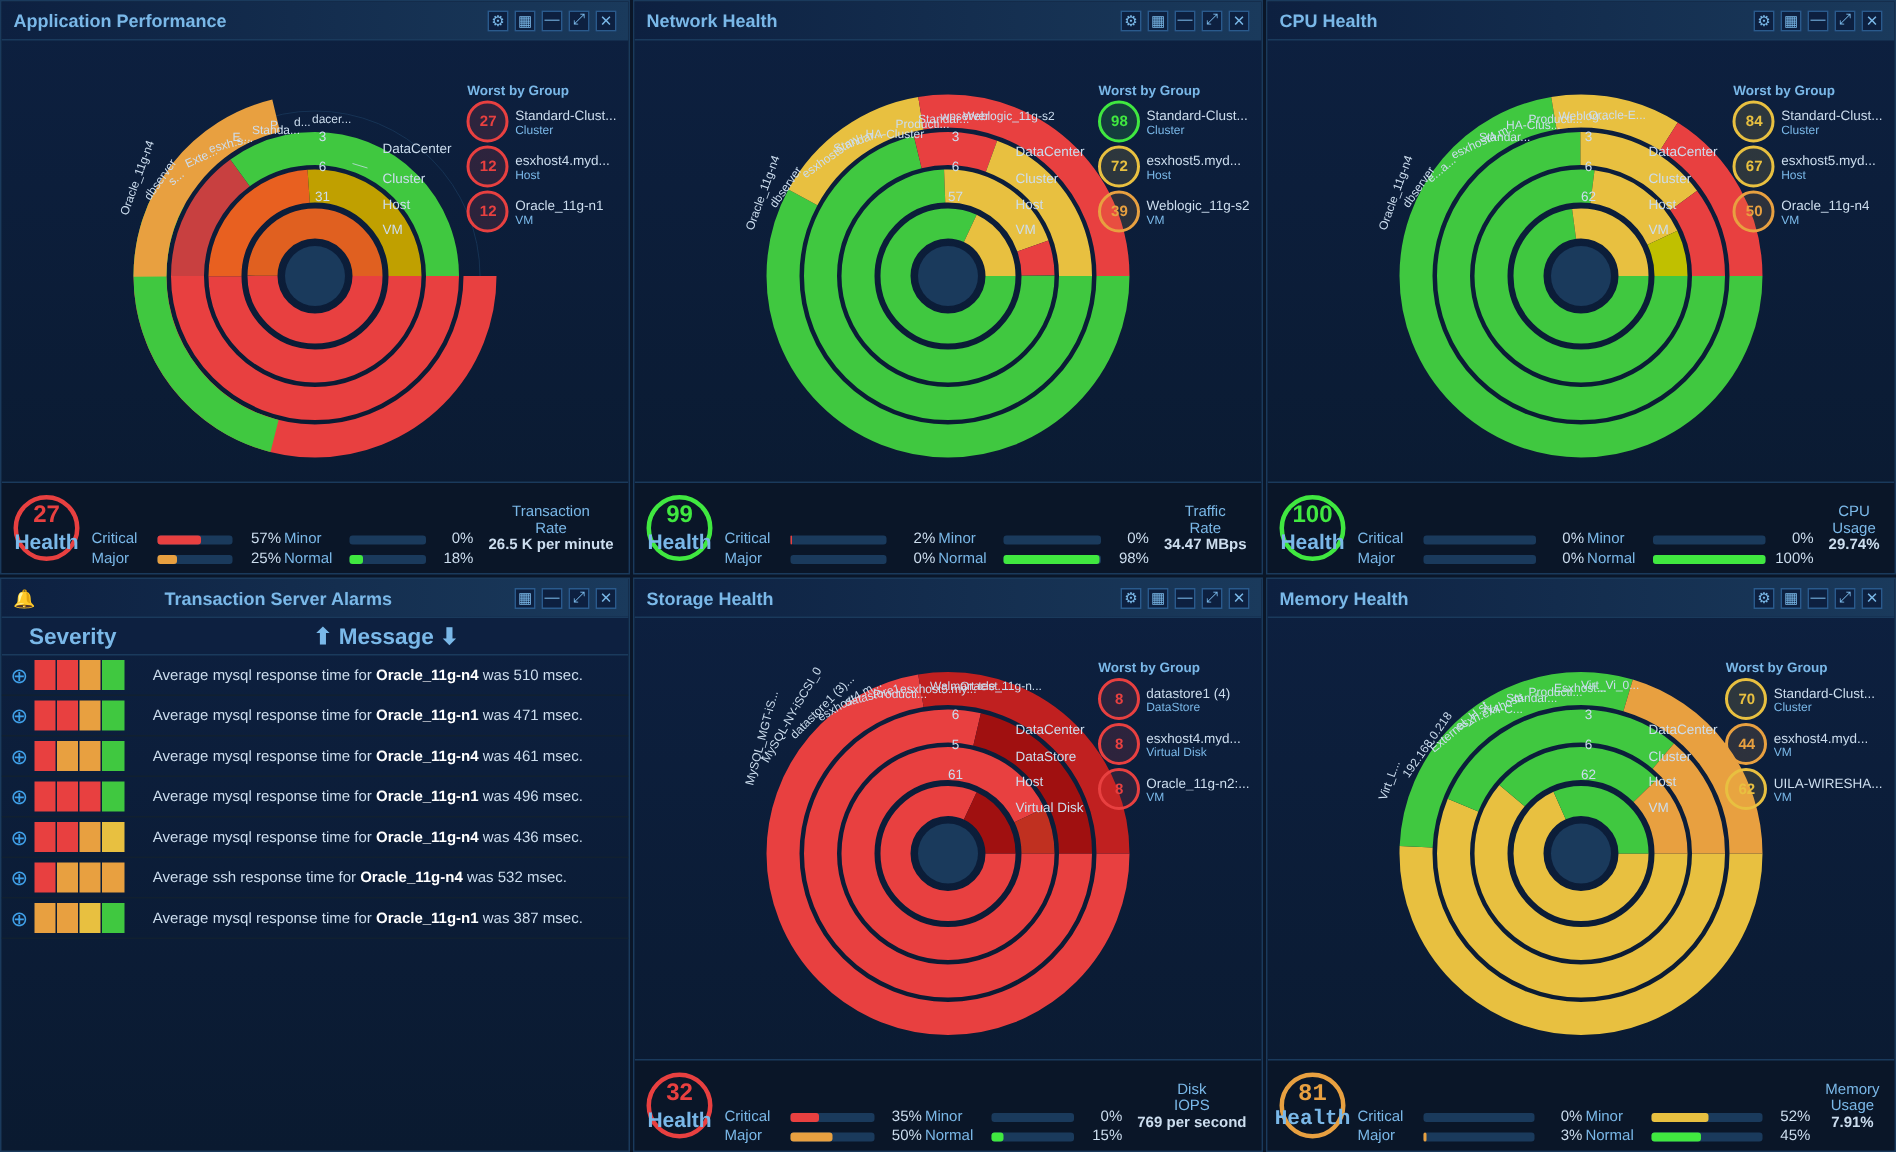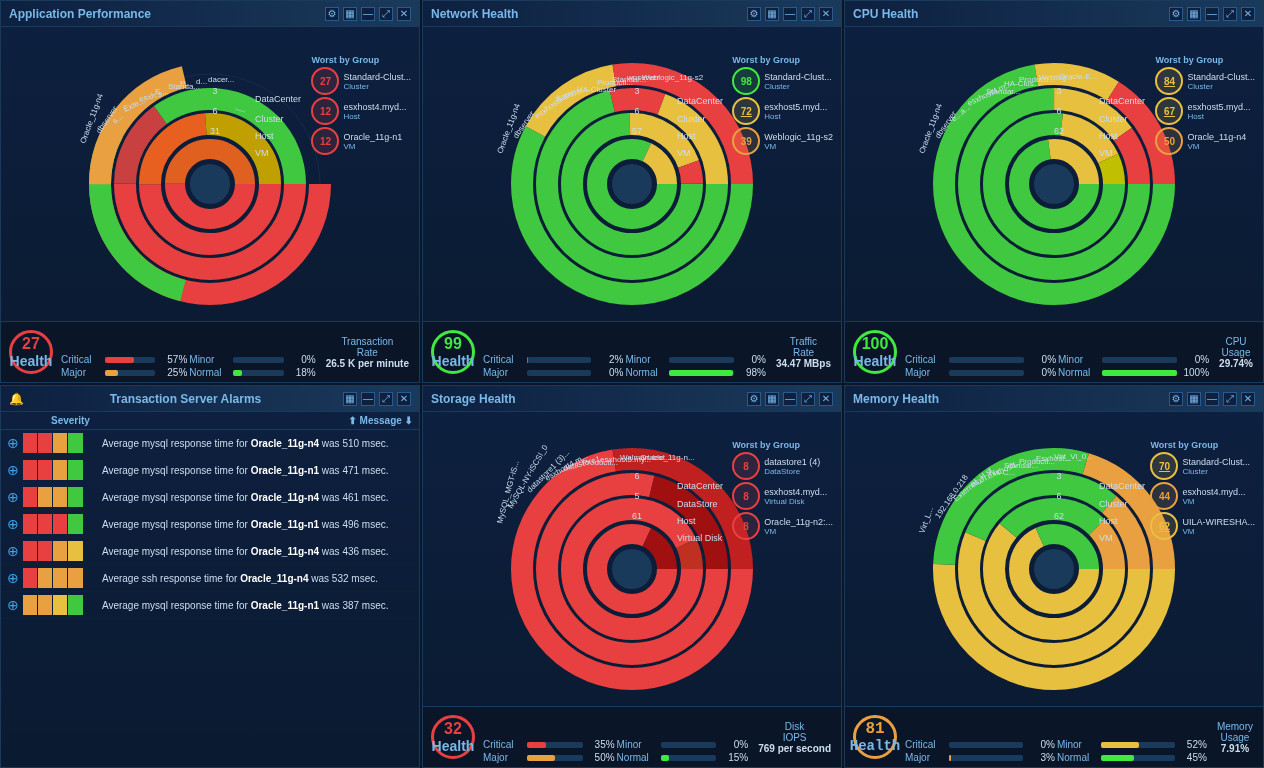--- a/index.html
+++ b/index.html
@@ -138,23 +138,23 @@
       overflow-y: auto;
     }
     .alarm-table {
       width: 100%;
       border-collapse: collapse;
     }
     .alarm-table th {
       background: #0d2040;
       color: #7ab8e8;
       padding: 3px 6px;
-      font-size: 10px;
+      font-size: 15px;
       border-bottom: 1px solid #1a3a5c;
-      text-align: right;
+      text-align: center;
     }
     .alarm-table td {
       padding: 3px 6px;
       border-bottom: 1px solid #112030;
       vertical-align: middle;
       font-size: 10px;
     }
     .alarm-sev-bar {
       display: flex;
       gap: 1px;
@@ -199,21 +199,21 @@
       border-radius: 50%;
       border: 2px solid;
       display: flex;
       align-items: center;
       justify-content: center;
       font-size: 10px;
       font-weight: bold;
     }
     .worst-badge.red { border-color: #e84040; color: #e84040; background: rgba(232,64,64,0.15); }
     .worst-badge.orange { border-color: #e8a040; color: #e8a040; background: rgba(232,160,64,0.15); }
-    .worst-badge.yellow { border-color: #e8c040; color: #e8c040; background: rgba(232,192,64,0.15); text-decoration: underline; }
+    .worst-badge.yellow { border-color: #e8c040; color: #e8c040; background: rgba(232,192,64,0.15); }
     .worst-badge.green { border-color: #40e840; color: #40e840; background: rgba(64,232,64,0.15); }
     .worst-name { font-size: 9px; color: #cde; max-width: 80px; overflow: hidden; text-overflow: ellipsis; white-space: nowrap; }
     .worst-type { font-size: 8px; color: #7ab8e8; }
   </style>
 </head>
 <body>
 
 <div class="dashboard">
 
   <div class="panel">

